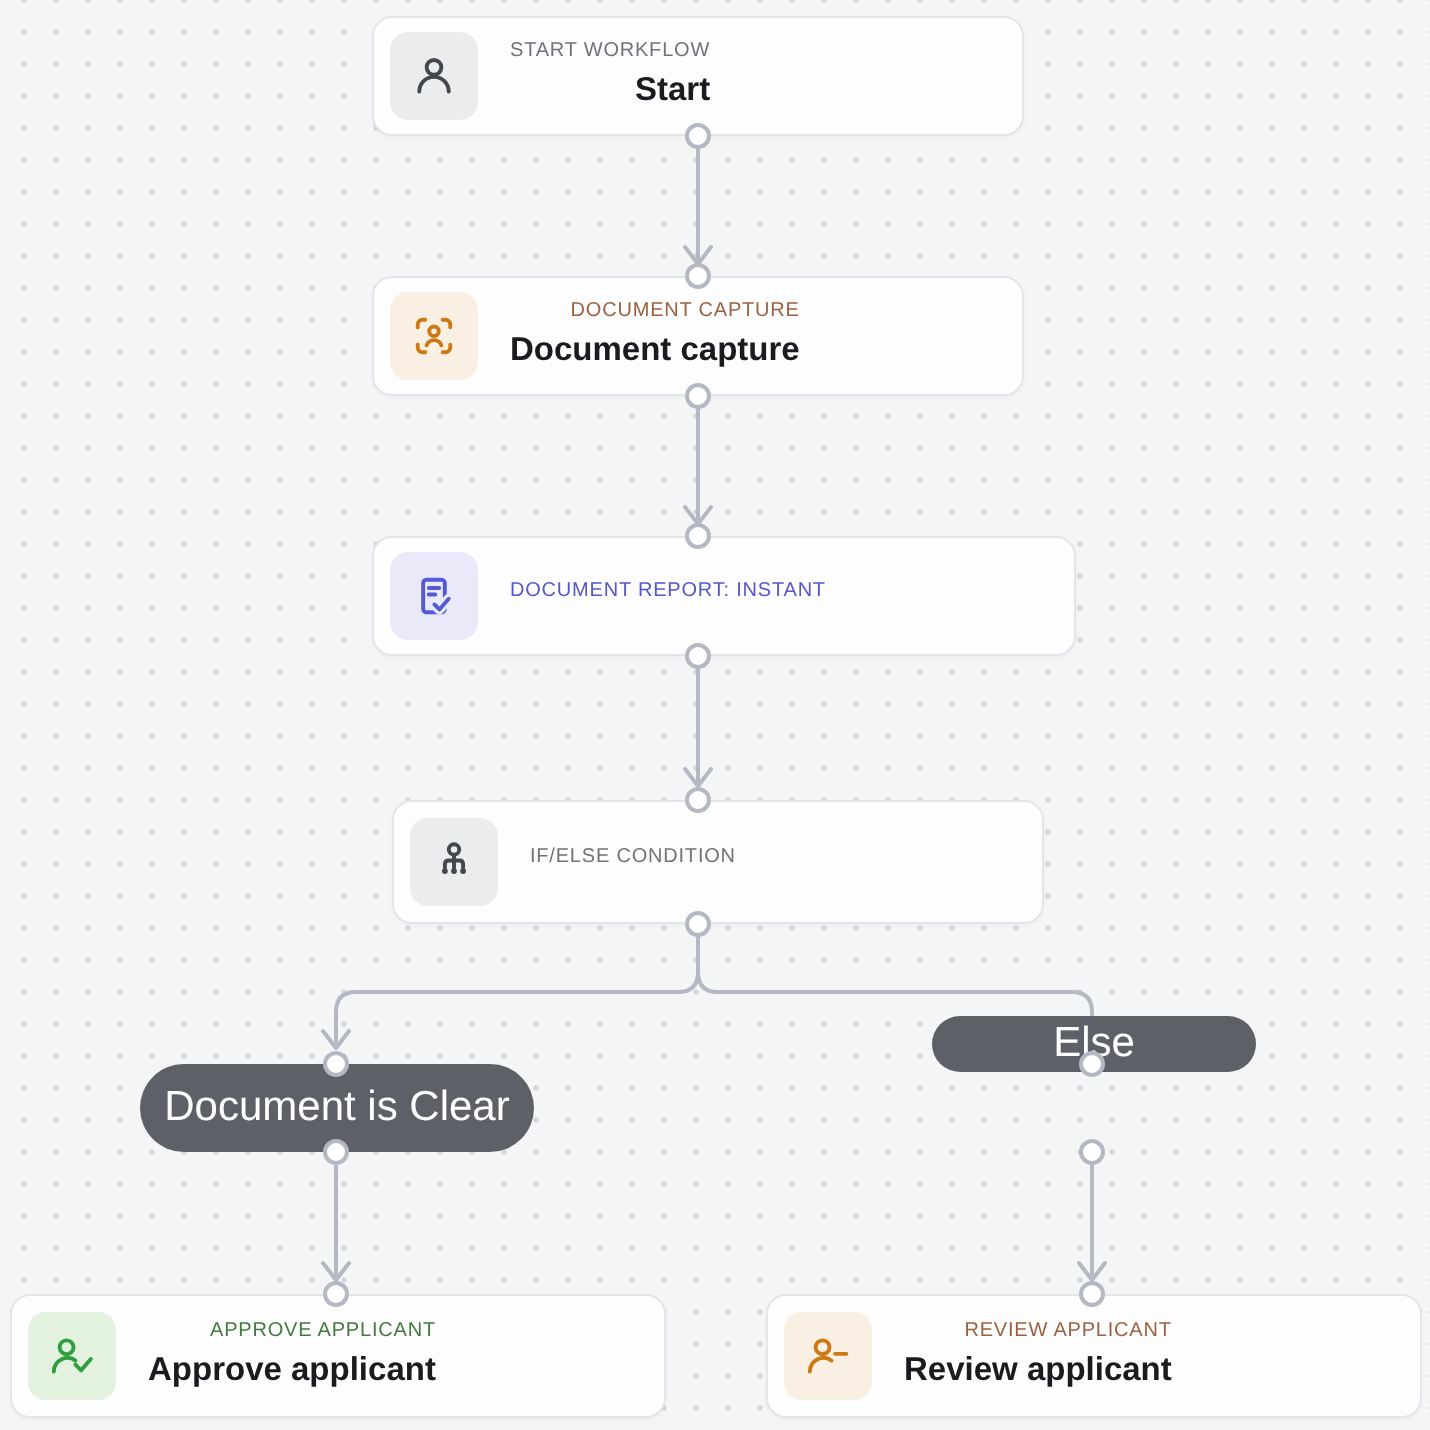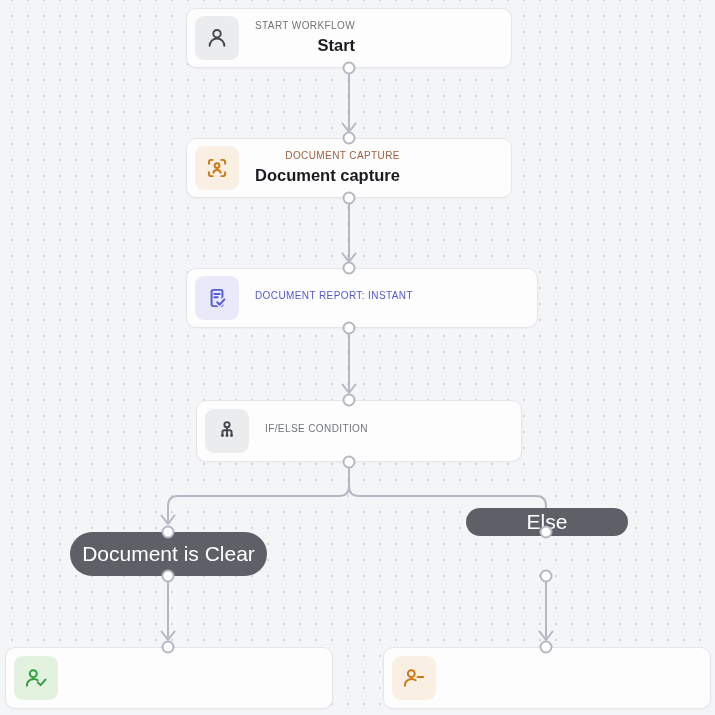--- a/index.html
+++ b/index.html
@@ -156,29 +156,37 @@
   </div>
 
   <div class="node" style="left:5px;top:647px;width:328px;height:62px">
     <div class="iconbox bg-green st-green">
       <svg viewBox="0 0 24 24">
         <circle cx="9.5" cy="8" r="3.2"></circle>
         <path d="M3.6 19.2a6.3 6.3 0 0 1 10-5.1"></path>
         <path d="M13.6 16l2.6 2.6 4.5-5.2"></path>
       </svg>
     </div>
+    <div class="nodetext">
+      <div class="nodelabel lbl-green">APPROVE APPLICANT</div>
+      <div class="nodetitle">Approve applicant</div>
+    </div>
   </div>
 
   <div class="node" style="left:383px;top:647px;width:328px;height:62px">
     <div class="iconbox bg-cream st-orange">
       <svg viewBox="0 0 24 24">
         <circle cx="9.5" cy="8" r="3.2"></circle>
         <path d="M3.6 19.2a6.3 6.3 0 0 1 10-5.1"></path>
         <path d="M15.3 11h5.2"></path>
       </svg>
+    </div>
+    <div class="nodetext">
+      <div class="nodelabel lbl-brown">REVIEW APPLICANT</div>
+      <div class="nodetitle">Review applicant</div>
     </div>
   </div>
 
 <div class="port" style="left: 349px; top: 68px;"></div>
     <div class="port" style="left: 349px; top: 138px;"></div>
     <div class="port" style="left: 349px; top: 198px;"></div>
     <div class="port" style="left: 349px; top: 268px;"></div>
     <div class="port" style="left: 349px; top: 328px;"></div>
     <div class="port" style="left: 349px; top: 400px;"></div>
     <div class="port" style="left: 349px; top: 462px;"></div>

